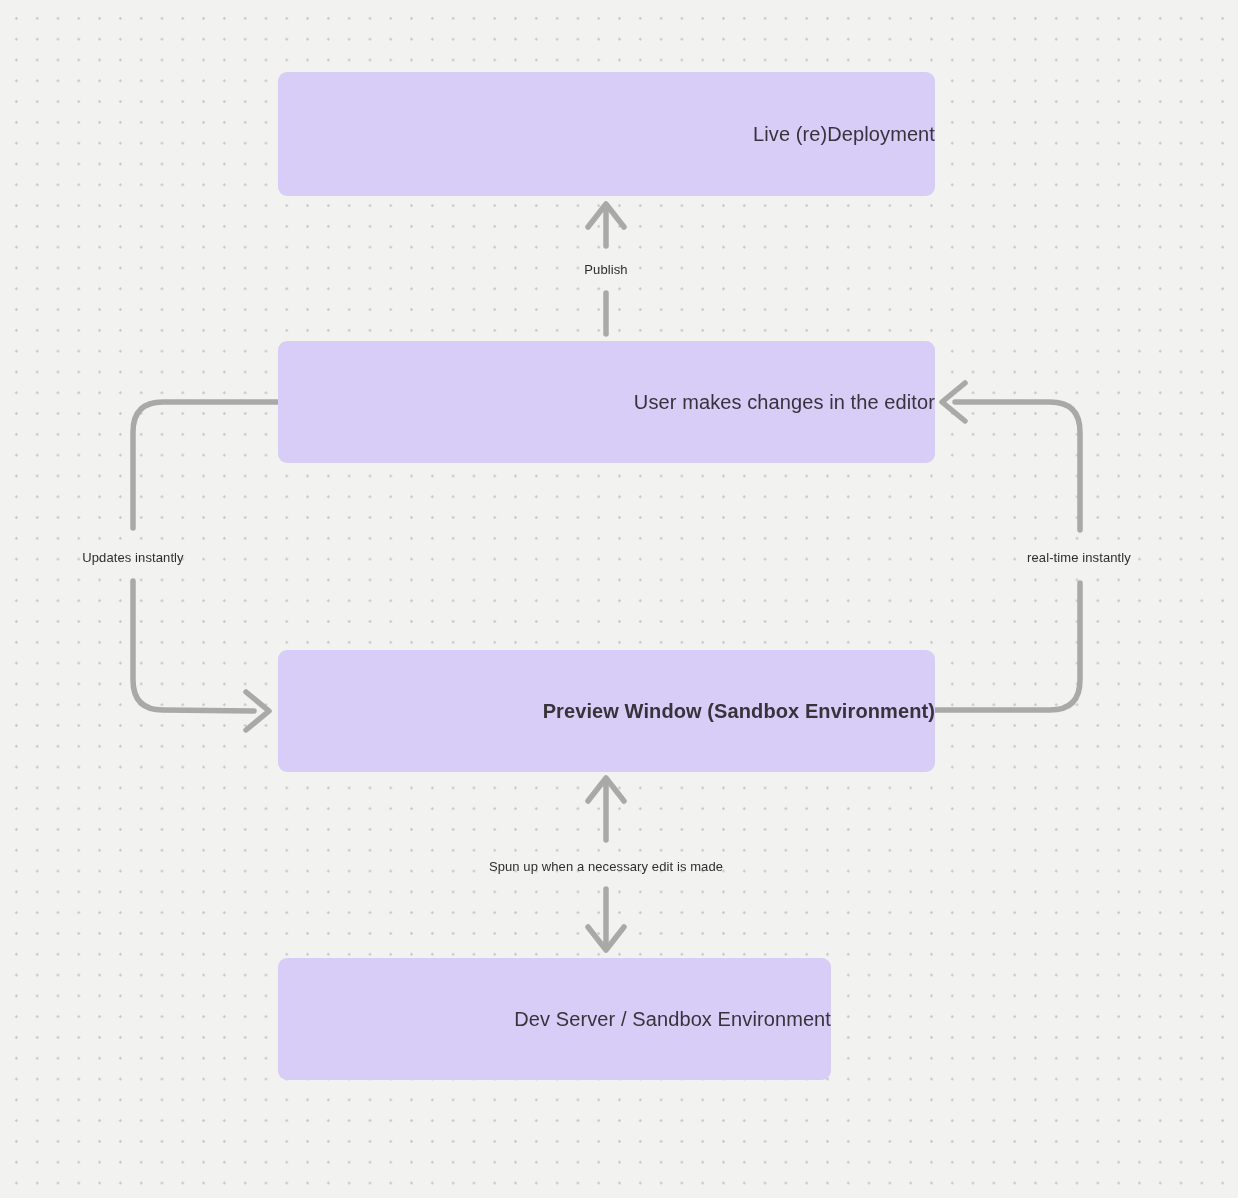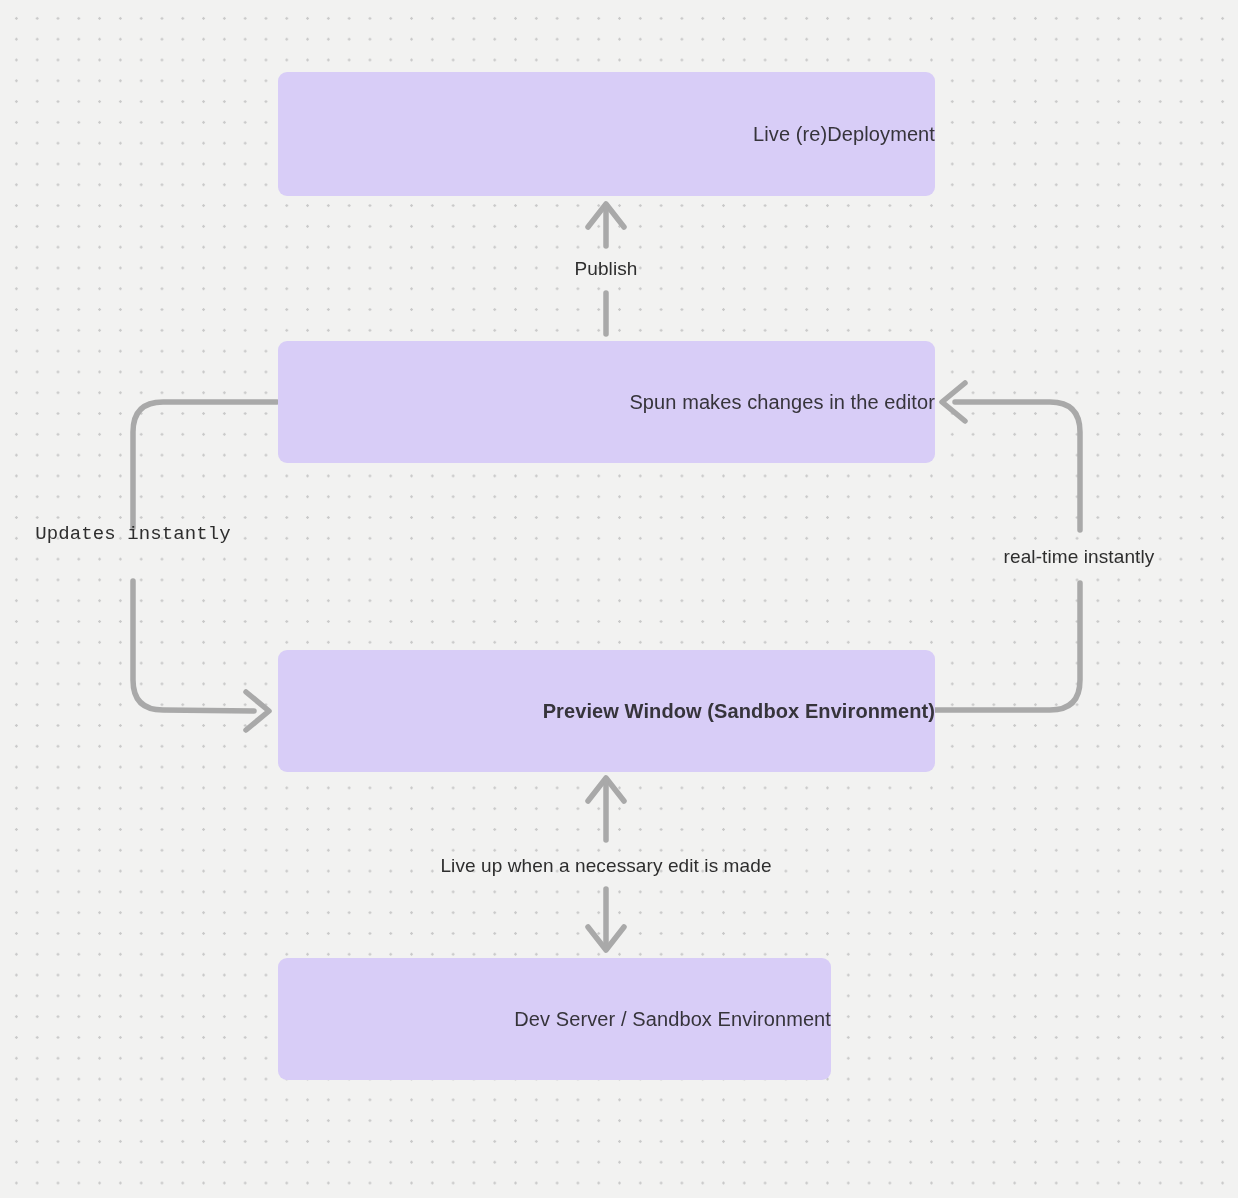--- a/index.html
+++ b/index.html
@@ -35,21 +35,21 @@
     display: flex; align-items: center; justify-content: flex-end;
     color: var(--node-text, #36343b);
     font-size: 20px;
     letter-spacing: 0.1px;
     text-align: center;
   }
   .edge-label {
     position: absolute;
     transform: translate(-50%, -50%);
     color: var(--label-text, #2e2e2e);
-    font-size: 19px;
+    font-size: 13px;
     letter-spacing: 0.1px;
     white-space: nowrap;
   }
 </style>
 </head>
 <body>
 
 <div class="canvas">
 
   <svg class="edges" viewBox="0 0 1238 1198" aria-hidden="true">
@@ -78,32 +78,32 @@
       <path d="M 606,889 L 606,946"></path>
       <path d="M 588,927 L 606,950 L 624,927"></path>
     </g>
   </svg>
 
   <div class="node" style="left:278px; top:72px; width:657px; height:124px;">
     <span>Live (re)Deployment</span>
   </div>
 
   <div class="node" style="left:278px; top:341px; width:657px; height:122px;">
-    <span>Spun makes changes in the editor</span>
+    <span>User makes changes in the editor</span>
   </div>
 
   <div class="node" style="left:278px; top:650px; width:657px; height:122px;font-weight:bold;">
     <span>Preview Window (Sandbox Environment)</span>
   </div>
 
   <div class="node" style="left:278px; top:958px; width:553px; height:122px;">
     <span>Dev Server / Sandbox Environment</span>
   </div>
 
   <div class="edge-label" style="left:606px; top:269px;">Publish</div>
 
-  <div class="edge-label" style="left:133px; top:534px;font-family:Liberation Mono, monospace;">Updates instantly</div>
+  <div class="edge-label" style="left:133px; top:557px;">Updates instantly</div>
 
   <div class="edge-label" style="left:1079px; top:557px;">real-time instantly</div>
 
-  <div class="edge-label" style="left:606px; top:866px;">Live up when a necessary edit is made</div>
+  <div class="edge-label" style="left:606px; top:866px;">Spun up when a necessary edit is made</div>
 
 </div>
 
 </body></html>

